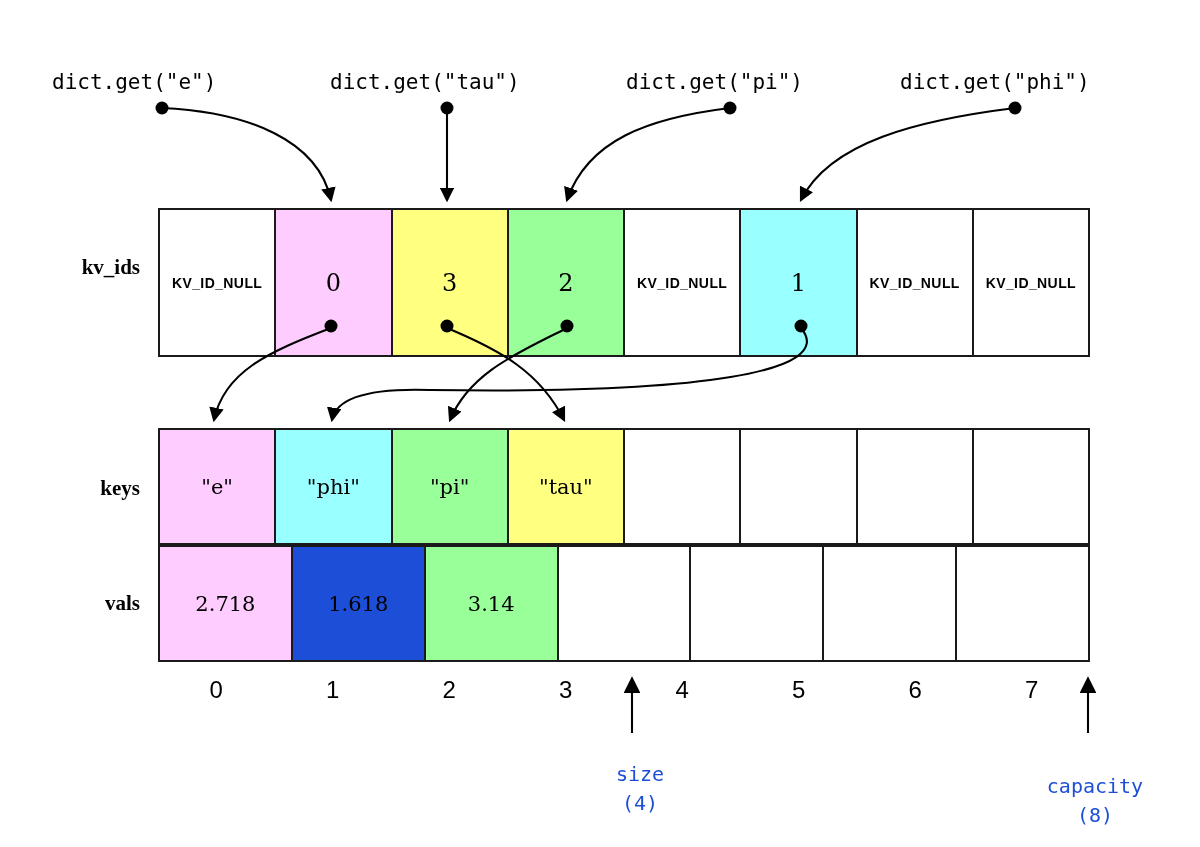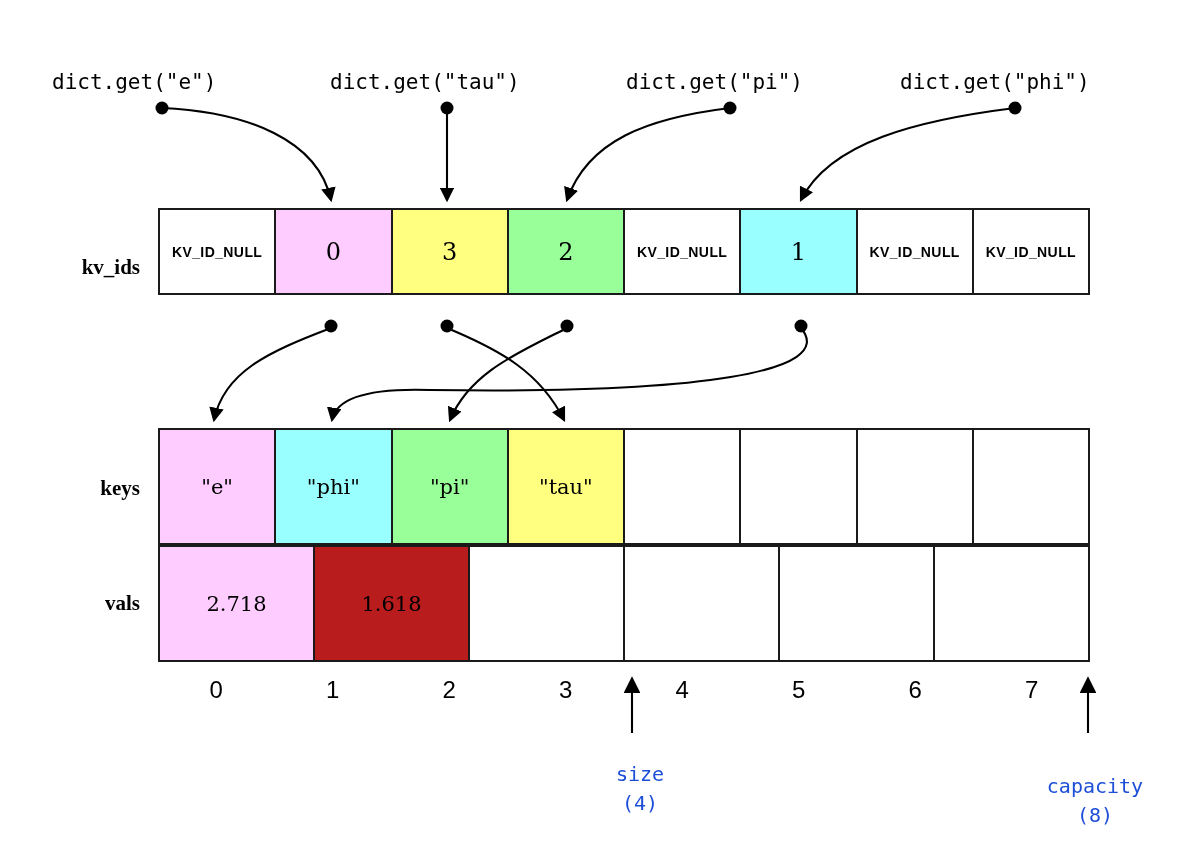--- a/index.html
+++ b/index.html
@@ -82,21 +82,21 @@
 
   <div class="call-label" style="left:52px;top:70px;">dict.get("e")</div>
   <div class="call-label" style="left:330px;top:70px;">dict.get("tau")</div>
   <div class="call-label" style="left:626px;top:70px;">dict.get("pi")</div>
   <div class="call-label" style="left:900px;top:70px;">dict.get("phi")</div>
 
   <div class="row-label" style="left:0px;top:255px;width:140px;">kv_ids</div>
   <div class="row-label" style="left:0px;top:476px;width:140px;">keys</div>
   <div class="row-label" style="left:0px;top:591px;width:140px;">vals</div>
 
-  <div class="array-row" id="kv-ids-row" style="left:158px;top:208px;width:932px;height:87px;">
+  <div class="array-row" id="kv-ids-row" style="left:158px;top:208px;width:932px;height:149px;">
       <div class="cell" style="background: rgb(255, 255, 255);">
         <span class="cell-null">KV_ID_NULL</span>
       </div>
       <div class="cell" style="background: rgb(255, 204, 255);">
         <span class="cell-id">0</span>
       </div>
       <div class="cell" style="background: rgb(255, 255, 128);">
         <span class="cell-id">3</span>
       </div>
       <div class="cell" style="background: rgb(153, 255, 153);">
@@ -140,22 +140,25 @@
       </div>
       <div class="cell kv-mid" style="background: rgb(255, 255, 255);">
         <span class="cell-key"></span>
       </div>
     </div>
 
   <div class="array-row" id="vals-row" style="left:158px;top:545px;width:932px;height:117px;">
       <div class="cell" style="background: rgb(255, 204, 255);">
         <span class="cell-val">2.718</span>
       </div>
-      <div class="cell" style="background: #b91c1c;">
+      <div class="cell" style="background: #1d4ed8;">
         <span class="cell-val">1.618</span>
+      </div>
+      <div class="cell" style="background: rgb(153, 255, 153);">
+        <span class="cell-val">3.14</span>
       </div>
       <div class="cell" style="background: rgb(255, 255, 255);">
         <span class="cell-val"></span>
       </div>
       <div class="cell" style="background: rgb(255, 255, 255);">
         <span class="cell-val"></span>
       </div>
       <div class="cell" style="background: rgb(255, 255, 255);">
         <span class="cell-val"></span>
       </div>

